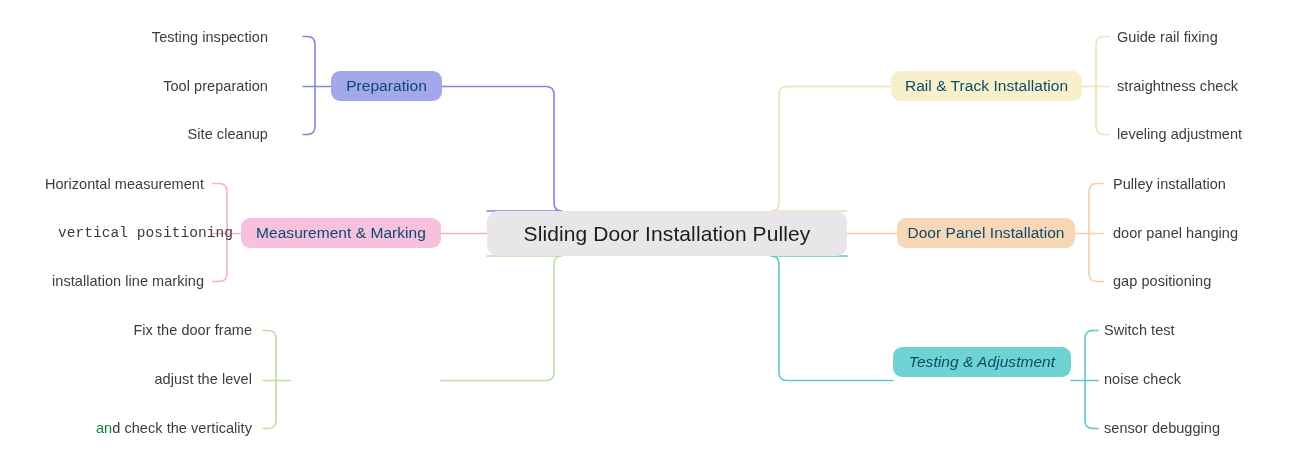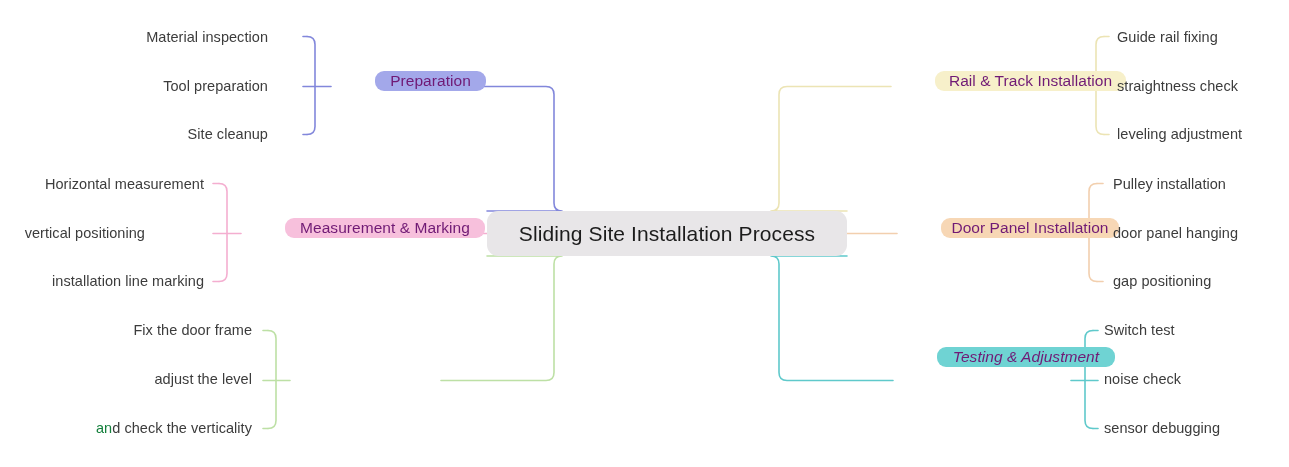--- a/index.html
+++ b/index.html
@@ -34,24 +34,23 @@
   }
   #root-node {
     font-size: 21px;
     color: #1c1c1c;
     background: #e8e6e8;
     border-radius: 11px;
     letter-spacing: 0.1px;
   }
   .branch-node {
     font-size: 15.5px;
-    color: #701a75;
-    height: 20px;
+    color: #0c4a6e;
+    height: 30px;
     letter-spacing: 0.05px;
-    margin-left: 44px;
   }
   .leaf {
     position: absolute;
     font-size: 14.5px;
     color: #3c3c3c;
     white-space: nowrap;
     line-height: 1;
     letter-spacing: 0.05px;
   }
   .leaf.right { text-align: left; }
@@ -95,39 +94,39 @@
       <path d="M 1089 233.5 L 1103 233.5" fill="none" stroke="#f2cfae" stroke-width="1.6" stroke-linecap="round" stroke-linejoin="round"></path>
       <path d="M 1097 281.5 L 1103 281.5" fill="none" stroke="#f2cfae" stroke-width="1.6" stroke-linecap="round" stroke-linejoin="round"></path>
       <path d="M 847 256 L 771 256 Q 779 256 779 264 L 779 372.5 Q 779 380.5 787 380.5 L 893 380.5" fill="none" stroke="#5fc9cb" stroke-width="1.6" stroke-linecap="round" stroke-linejoin="round"></path>
       <path d="M 1071 380.5 L 1085 380.5" fill="none" stroke="#5fc9cb" stroke-width="1.6" stroke-linecap="round" stroke-linejoin="round"></path>
       <path d="M 1093 330.5 Q 1085 330.5 1085 338.5 L 1085 420.5 Q 1085 428.5 1093 428.5" fill="none" stroke="#5fc9cb" stroke-width="1.6" stroke-linecap="round" stroke-linejoin="round"></path>
       <path d="M 1093 330.5 L 1098 330.5" fill="none" stroke="#5fc9cb" stroke-width="1.6" stroke-linecap="round" stroke-linejoin="round"></path>
       <path d="M 1085 380.5 L 1098 380.5" fill="none" stroke="#5fc9cb" stroke-width="1.6" stroke-linecap="round" stroke-linejoin="round"></path>
       <path d="M 1093 428.5 L 1098 428.5" fill="none" stroke="#5fc9cb" stroke-width="1.6" stroke-linecap="round" stroke-linejoin="round"></path>
     </svg>
 
-  <div class="node" id="root-node" style="left: 487px; top: 211px; width: 360px; height: 45px; background: rgb(232, 230, 232); color: rgb(28, 28, 28);">Sliding Site Installation Process</div>
+  <div class="node" id="root-node" style="left: 487px; top: 211px; width: 360px; height: 45px; background: rgb(232, 230, 232); color: rgb(28, 28, 28);">Sliding Door Installation Pulley</div>
 
   <div class="node branch-node" style="left: 331px; top: 71px; width: 111px; background: rgb(163, 168, 234);">Preparation</div>
 
   <div class="node branch-node" style="left: 241px; top: 218px; width: 200px; background: rgb(247, 192, 220);">Measurement &amp; Marking</div>
 
 
   <div class="node branch-node" style="left: 891px; top: 71px; width: 191px; background: rgb(247, 240, 202);">Rail &amp; Track Installation</div>
 
   <div class="node branch-node" style="left: 897px; top: 218px; width: 178px; background: rgb(247, 215, 181);">Door Panel Installation</div>
 
   <div class="node branch-node" style="left: 893px; top: 347px; width: 178px; background: rgb(111, 211, 211); font-style: italic;">Testing &amp; Adjustment</div>
 
-  <div class="leaf left" style="right:1021px; top:30px;">Material inspection</div>
+  <div class="leaf left" style="right:1021px; top:30px;">Testing inspection</div>
   <div class="leaf left" style="right:1021px; top:79px;">Tool preparation</div>
   <div class="leaf left" style="right:1021px; top:127px;">Site cleanup</div>
 
   <div class="leaf left" style="right:1085px; top:177px;">Horizontal measurement</div>
-  <div class="leaf left" style="right:1144px; top:226px;">vertical positioning</div>
+  <div class="leaf left" style="right:1056px; top:226px;font-family:Liberation Mono, monospace;">vertical positioning</div>
   <div class="leaf left" style="right:1085px; top:274px;">installation line marking</div>
 
   <div class="leaf left" style="right:1037px; top:323px;">Fix the door frame</div>
   <div class="leaf left" style="right:1037px; top:372px;">adjust the level</div>
   <div class="leaf left" style="right:1037px; top:421px;"><span class="leaf-faded-lead">an</span><span>d check the verticality</span></div>
 
   <div class="leaf right" style="left:1117px; top:30px;">Guide rail fixing</div>
   <div class="leaf right" style="left:1117px; top:79px;">straightness check</div>
   <div class="leaf right" style="left:1117px; top:127px;">leveling adjustment</div>
 

